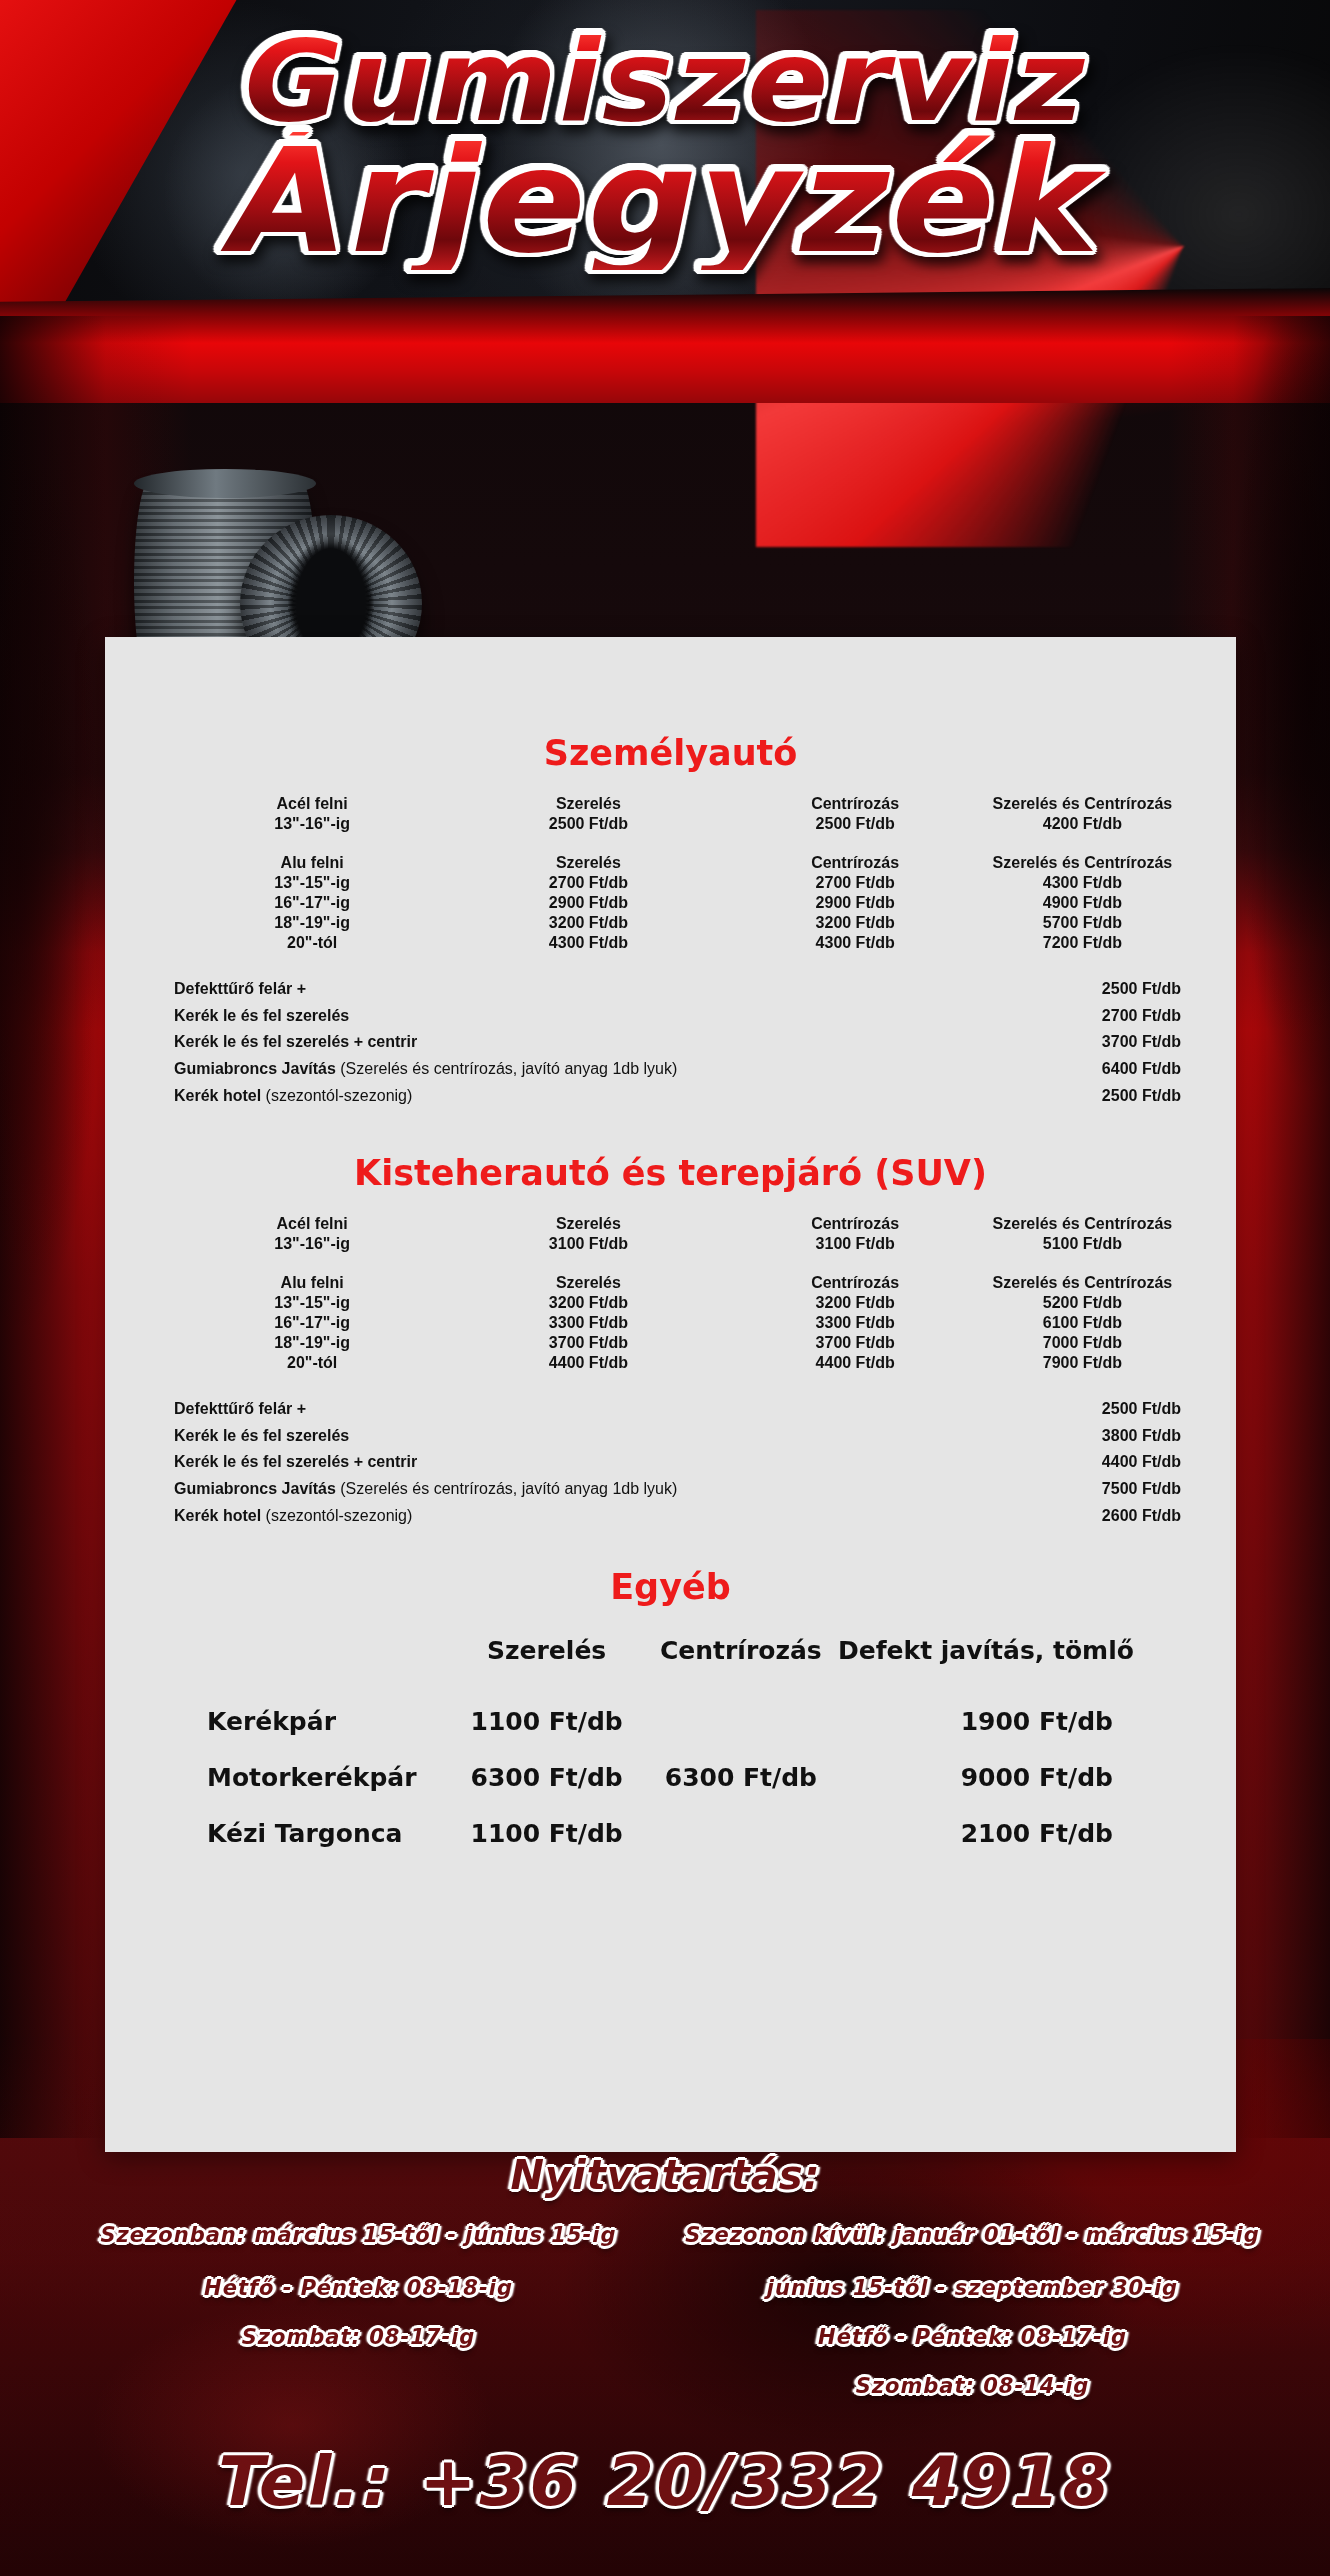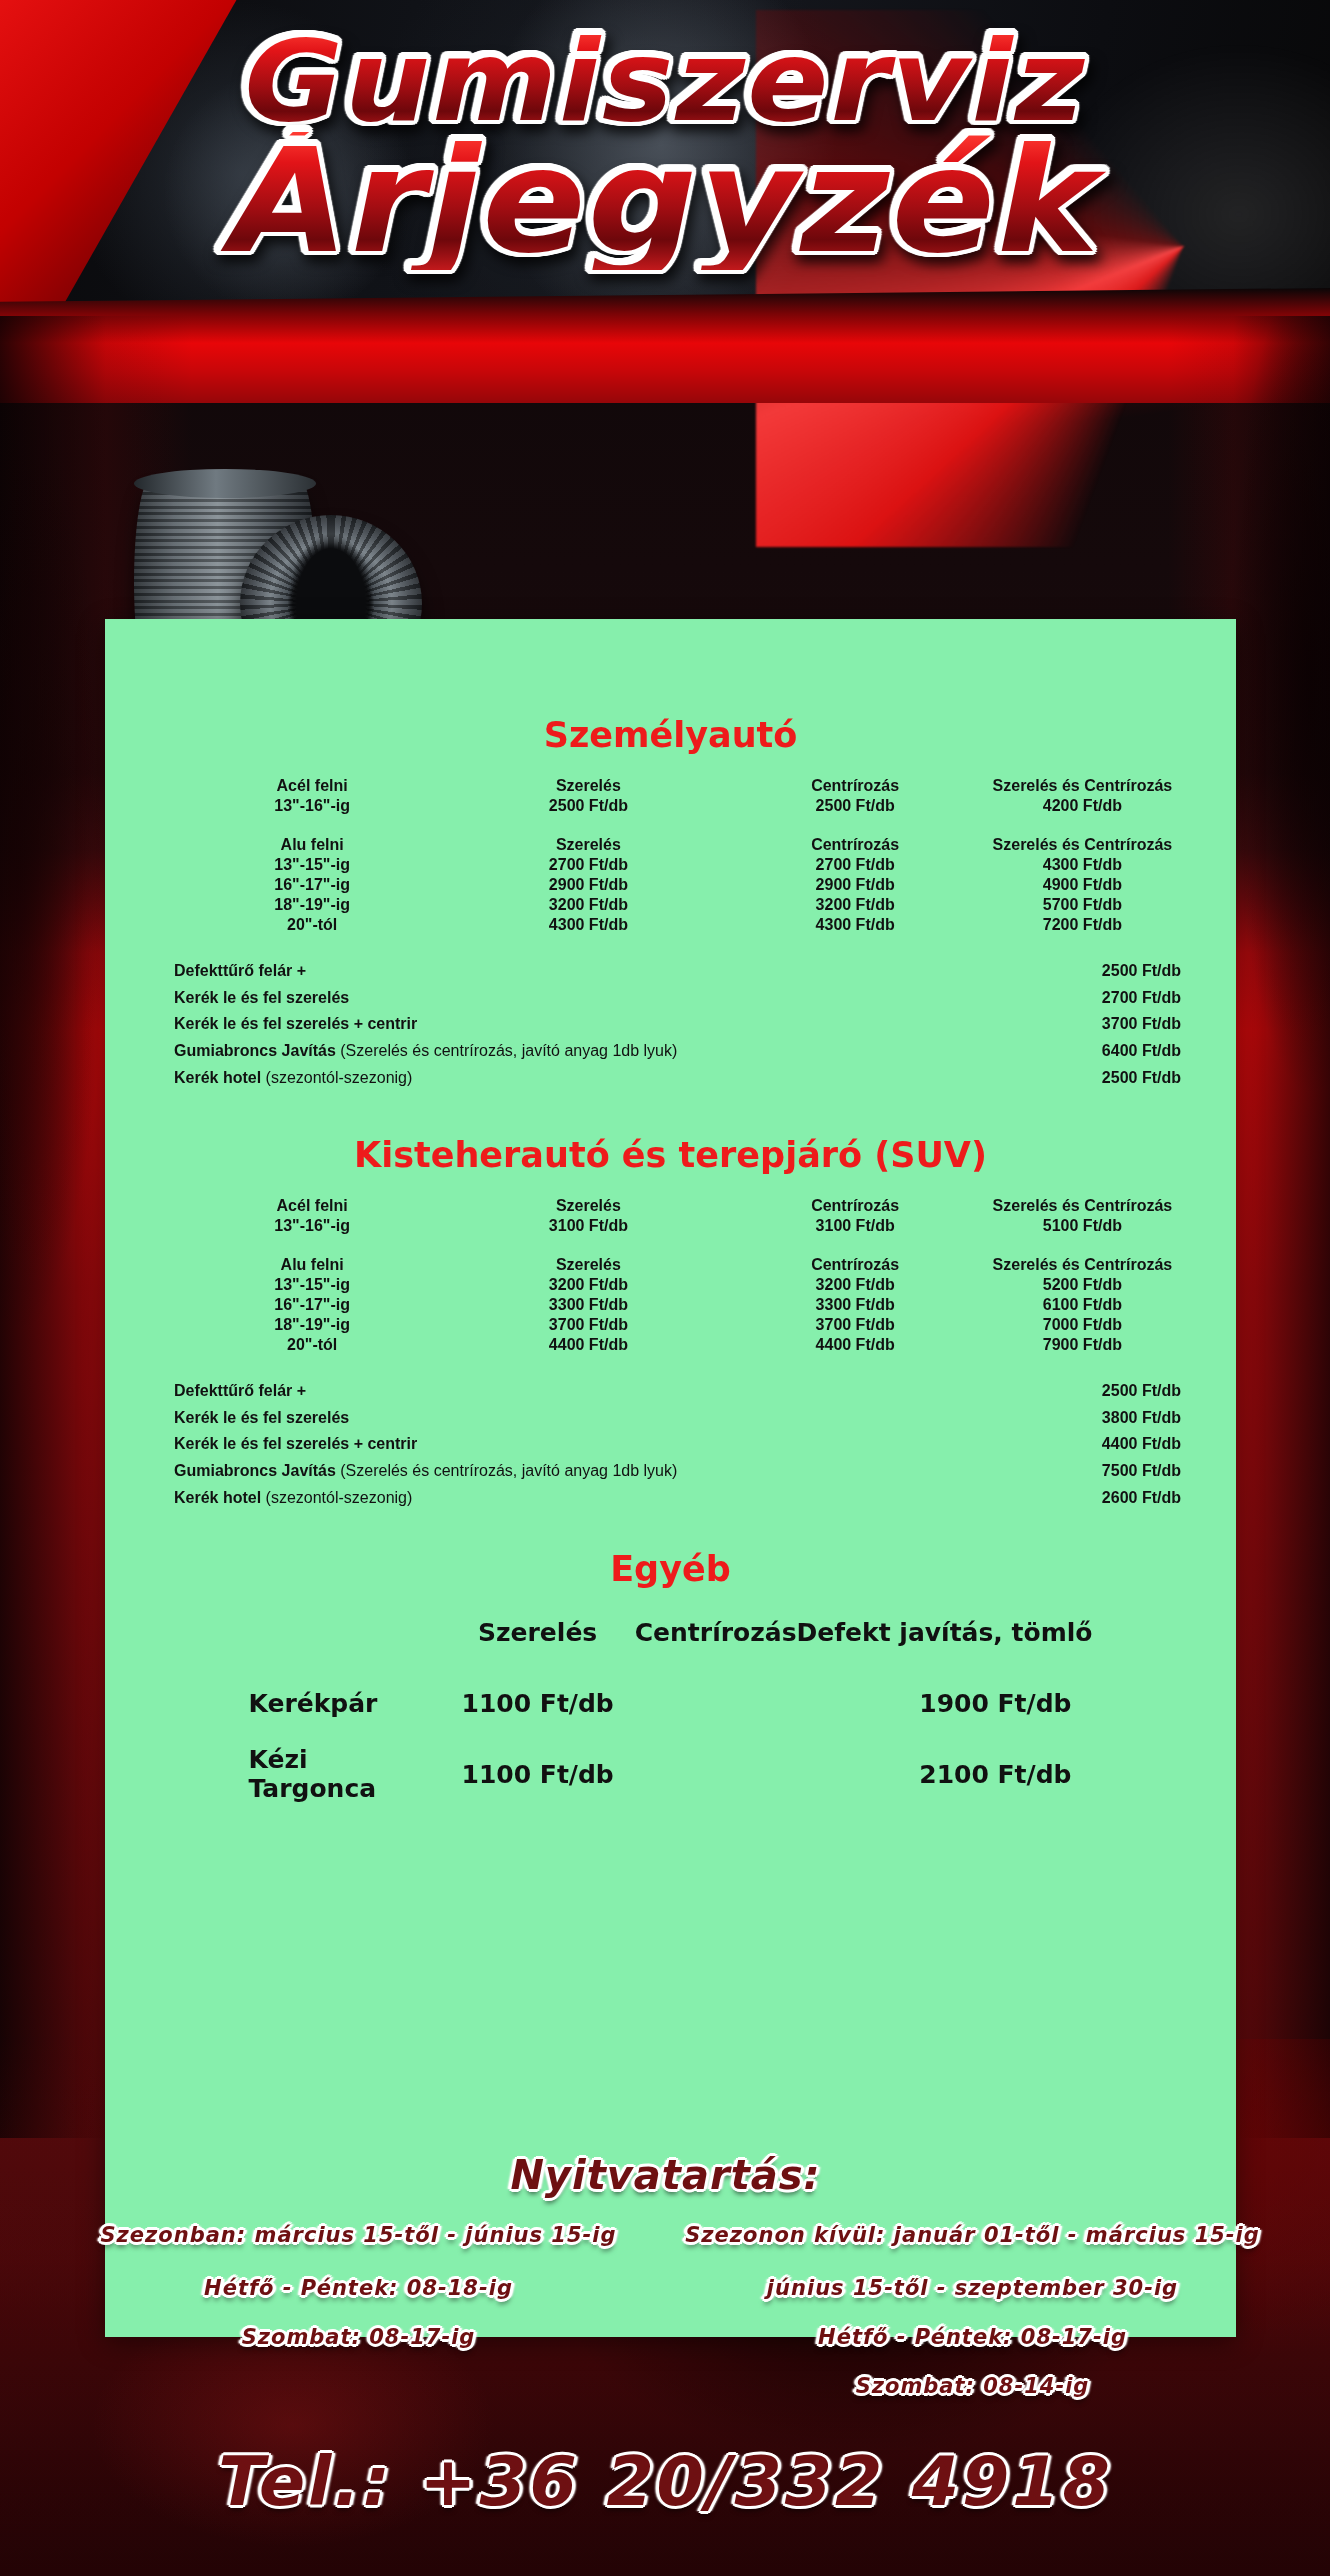--- a/index.html
+++ b/index.html
@@ -116,22 +116,22 @@
       radial-gradient(circle at 50% 50%, #0d0f11 0 30%, #3c4349 34%, #767f86 48%, #454b51 62%, #15181b 78%, #0a0b0d 100%);
     box-shadow:0 15.3px 19px rgba(0,0,0,.6);
   }
   .tyre-front:after{
     content:""; position:absolute; left:26%; top:10%; width:48%; height:80%; border-radius:50%;
     background:radial-gradient(ellipse at 50% 50%, #0b0c0e 0 55%, rgba(0,0,0,0) 70%);
   }
 
   
   .panel{
-    position:absolute; left:105px; top:619px; width:1131px; height:1718px;
-    background:#86efac; z-index:8;
+    position:absolute; left:105px; top:637px; width:1131px; height:1515px;
+    background:#e5e5e5; z-index:8;
     box-shadow:0 5.8px 25px rgba(0,0,0,.45);
   }
   .sec-head{
     text-align:center; color:#ee1b1b; font-weight:bold;
     font-family:"DejaVu Sans", sans-serif;
   }
   #head-1{ font-size:35px; margin-top:96px; }
   #head-2{ font-size:35px; margin-top:44px; }
   #head-3{ font-size:35px; margin-top:38px; }
 
@@ -371,20 +371,26 @@
         <th>Centrírozás</th>
         <th>Defekt javítás, tömlő</th>
       </tr>
     </thead>
     <tbody>
       <tr>
         <td class="rowname">Kerékpár</td>
         <td class="val">1100 Ft/db</td>
         <td class="val"></td>
         <td class="val">1900 Ft/db</td>
+      </tr>
+      <tr>
+        <td class="rowname">Motorkerékpár</td>
+        <td class="val">6300 Ft/db</td>
+        <td class="val">6300 Ft/db</td>
+        <td class="val">9000 Ft/db</td>
       </tr>
       <tr>
         <td class="rowname">Kézi Targonca</td>
         <td class="val">1100 Ft/db</td>
         <td class="val"></td>
         <td class="val">2100 Ft/db</td>
       </tr>
     </tbody>
   </table>
 

